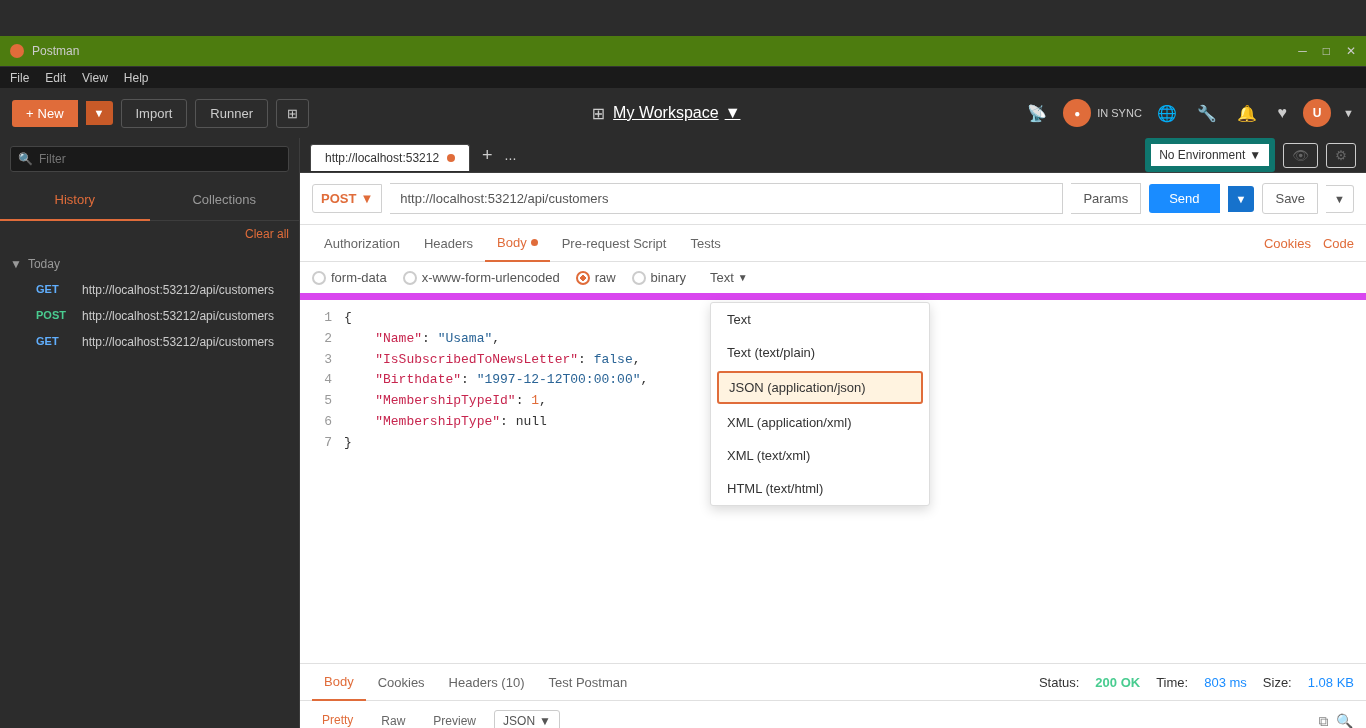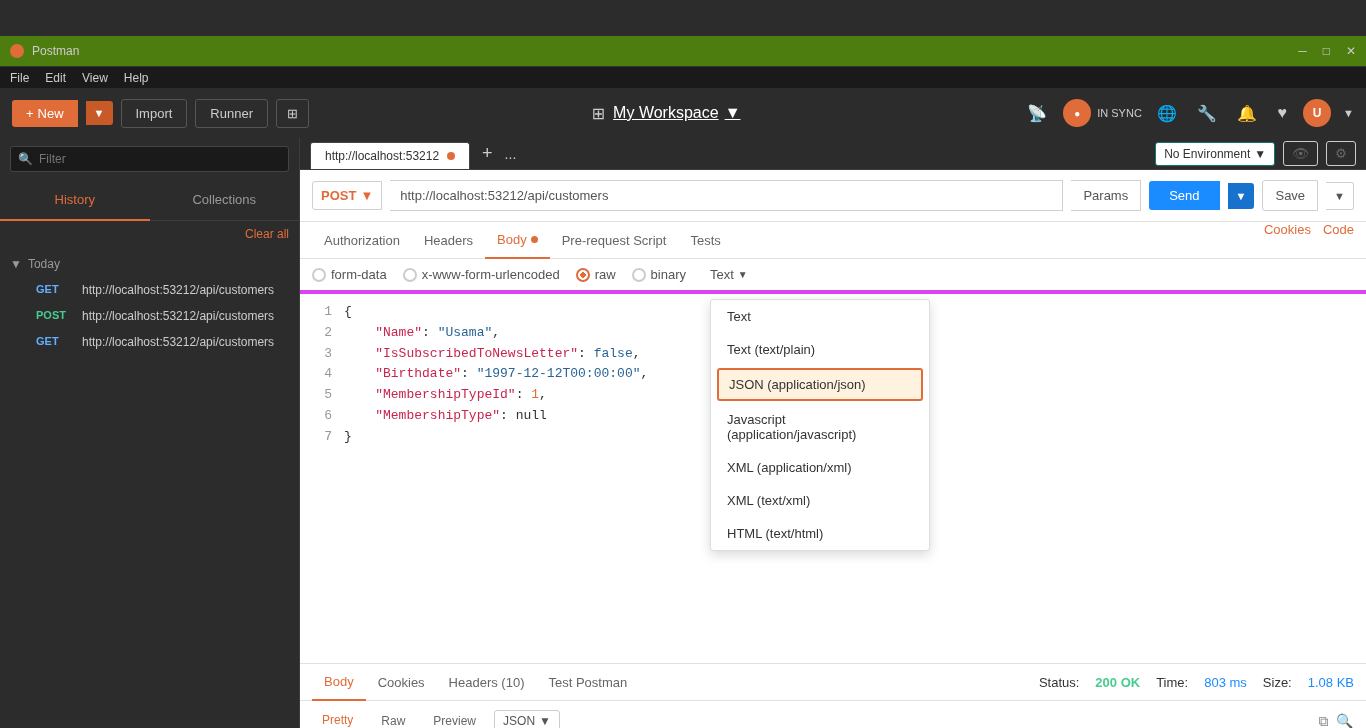--- a/index.html
+++ b/index.html
@@ -59,44 +59,44 @@
     .request-area { flex: 1; background: #fca5a5; display: flex; flex-direction: column; color: #333; }
 
     
     .tabs-bar { background: #2c2c2c; display: flex; align-items: center; padding: 0 10px; border-bottom: 1px solid #3d3d3d; gap: 4px; }
     .request-tab { background: #1a1a1a; color: #ccc; padding: 6px 14px; font-size: 12px; border-radius: 3px 3px 0 0; display: flex; align-items: center; gap: 8px; cursor: pointer; border-top: 1px solid #444; border-left: 1px solid #444; border-right: 1px solid #444; margin-top: 4px; }
     .request-tab.active { background: #fff; color: #333; }
     .tab-dot { width: 8px; height: 8px; background: #e06c3a; border-radius: 50%; }
     .tab-plus { background: transparent; border: none; color: #ccc; font-size: 18px; cursor: pointer; padding: 0 8px; }
     .tab-dots { background: transparent; border: none; color: #ccc; font-size: 14px; cursor: pointer; }
     .env-selector { margin-left: auto; display: flex; align-items: center; gap: 8px; }
-    .env-dropdown { background: #fff; border: 1px solid #0f766e; color: #333; padding: 4px 8px; border-radius: 3px; font-size: 12px; cursor: pointer; display: flex; align-items: center; gap: 4px; }
+    .env-dropdown { background: #fff; border: 6px solid #0f766e; color: #333; padding: 4px 8px; border-radius: 3px; font-size: 12px; cursor: pointer; display: flex; align-items: center; gap: 4px; }
     .eye-btn { background: transparent; border: 1px solid #ccc; color: #666; padding: 4px 8px; border-radius: 3px; cursor: pointer; }
     .gear-btn { background: transparent; border: 1px solid #ccc; color: #666; padding: 4px 8px; border-radius: 3px; cursor: pointer; }
 
     
     .request-config { background: #fff; padding: 10px 12px; display: flex; align-items: center; gap: 8px; border-bottom: 1px solid #e0e0e0; }
     .method-select { background: #fff; border: 1px solid #d0d0d0; color: #e06c3a; font-size: 13px; font-weight: bold; padding: 6px 8px; border-radius: 3px 0 0 3px; cursor: pointer; display: flex; align-items: center; gap: 4px; }
     .url-input { flex: 1; border: 1px solid #d0d0d0; border-left: none; padding: 7px 10px; font-size: 13px; color: #555; outline: none; }
     .params-btn { background: transparent; border: 1px solid #d0d0d0; color: #555; padding: 7px 12px; font-size: 13px; cursor: pointer; border-left: none; }
     .send-btn { background: #1a8cff; color: #fff; border: none; padding: 7px 20px; font-size: 13px; cursor: pointer; border-radius: 3px 0 0 3px; font-weight: 500; }
     .send-arrow { background: #1672cc; color: #fff; border: none; padding: 7px 8px; font-size: 11px; cursor: pointer; border-radius: 0 3px 3px 0; }
     .save-btn { background: transparent; border: 1px solid #d0d0d0; color: #555; padding: 7px 12px; font-size: 13px; cursor: pointer; border-radius: 3px 0 0 3px; }
     .save-arrow { background: transparent; border: 1px solid #d0d0d0; border-left: none; color: #555; padding: 7px 8px; font-size: 11px; cursor: pointer; border-radius: 0 3px 3px 0; }
 
     
-    .body-tabs { display: flex; border-bottom: 1px solid #e0e0e0; padding: 0 12px; background: #fff; }
+    .body-tabs { display: flex; align-items: center; border-bottom: 1px solid #e0e0e0; padding: 0 12px; background: #fff; }
     .body-tab { padding: 10px 12px; font-size: 13px; color: #666; cursor: pointer; display: flex; align-items: center; gap: 4px; }
     .body-tab.active { color: #e06c3a; border-bottom: 2px solid #e06c3a; margin-bottom: -1px; }
     .body-tab-dot { width: 7px; height: 7px; background: #e06c3a; border-radius: 50%; }
     .body-tabs-right { margin-left: auto; display: flex; gap: 12px; }
     .body-tabs-right a { color: #e06c3a; font-size: 13px; cursor: pointer; text-decoration: none; }
 
     
-    .body-options { display: flex; align-items: center; gap: 16px; padding: 8px 12px; background: #fff; border-bottom: 4px solid #d946ef; }
+    .body-options { display: flex; align-items: center; gap: 16px; padding: 8px 12px; background: #fff; border-bottom: 7px solid #d946ef; }
     .radio-option { display: flex; align-items: center; gap: 5px; cursor: pointer; color: #555; font-size: 13px; }
     .radio-circle { width: 14px; height: 14px; border-radius: 50%; border: 2px solid #ccc; }
     .radio-circle.checked { border-color: #e06c3a; background: radial-gradient(circle, #e06c3a 40%, transparent 40%); }
     .text-dropdown { display: flex; align-items: center; gap: 4px; color: #555; font-size: 13px; cursor: pointer; margin-left: 8px; }
     .text-dropdown .arrow { font-size: 10px; }
 
     
     .code-editor { background: #fff; padding: 8px 12px; flex: 1; overflow: auto; font-family: 'Courier New', monospace; font-size: 13px; color: #333; position: relative; }
     .code-line { display: flex; gap: 12px; line-height: 1.6; }
     .line-num { color: #999; min-width: 20px; text-align: right; user-select: none; }
@@ -304,21 +304,20 @@
       </label>
 
       <div class="text-dropdown" style="position:relative;">
         <span>Text</span>
         <span class="arrow">▼</span>
 
         <div class="dropdown-overlay">
           <div class="dropdown-item">Text</div>
           <div class="dropdown-item">Text (text/plain)</div>
           <div class="dropdown-item selected">JSON (application/json)</div>
-          <div class="dropdown-item">Javascript (application/javascript)</div>
           <div class="dropdown-item">XML (application/xml)</div>
           <div class="dropdown-item">XML (text/xml)</div>
           <div class="dropdown-item">HTML (text/html)</div>
         </div>
       </div>
     </div>
 
     <div class="code-editor">
       <div class="code-line">
         <span class="line-num">1</span>

